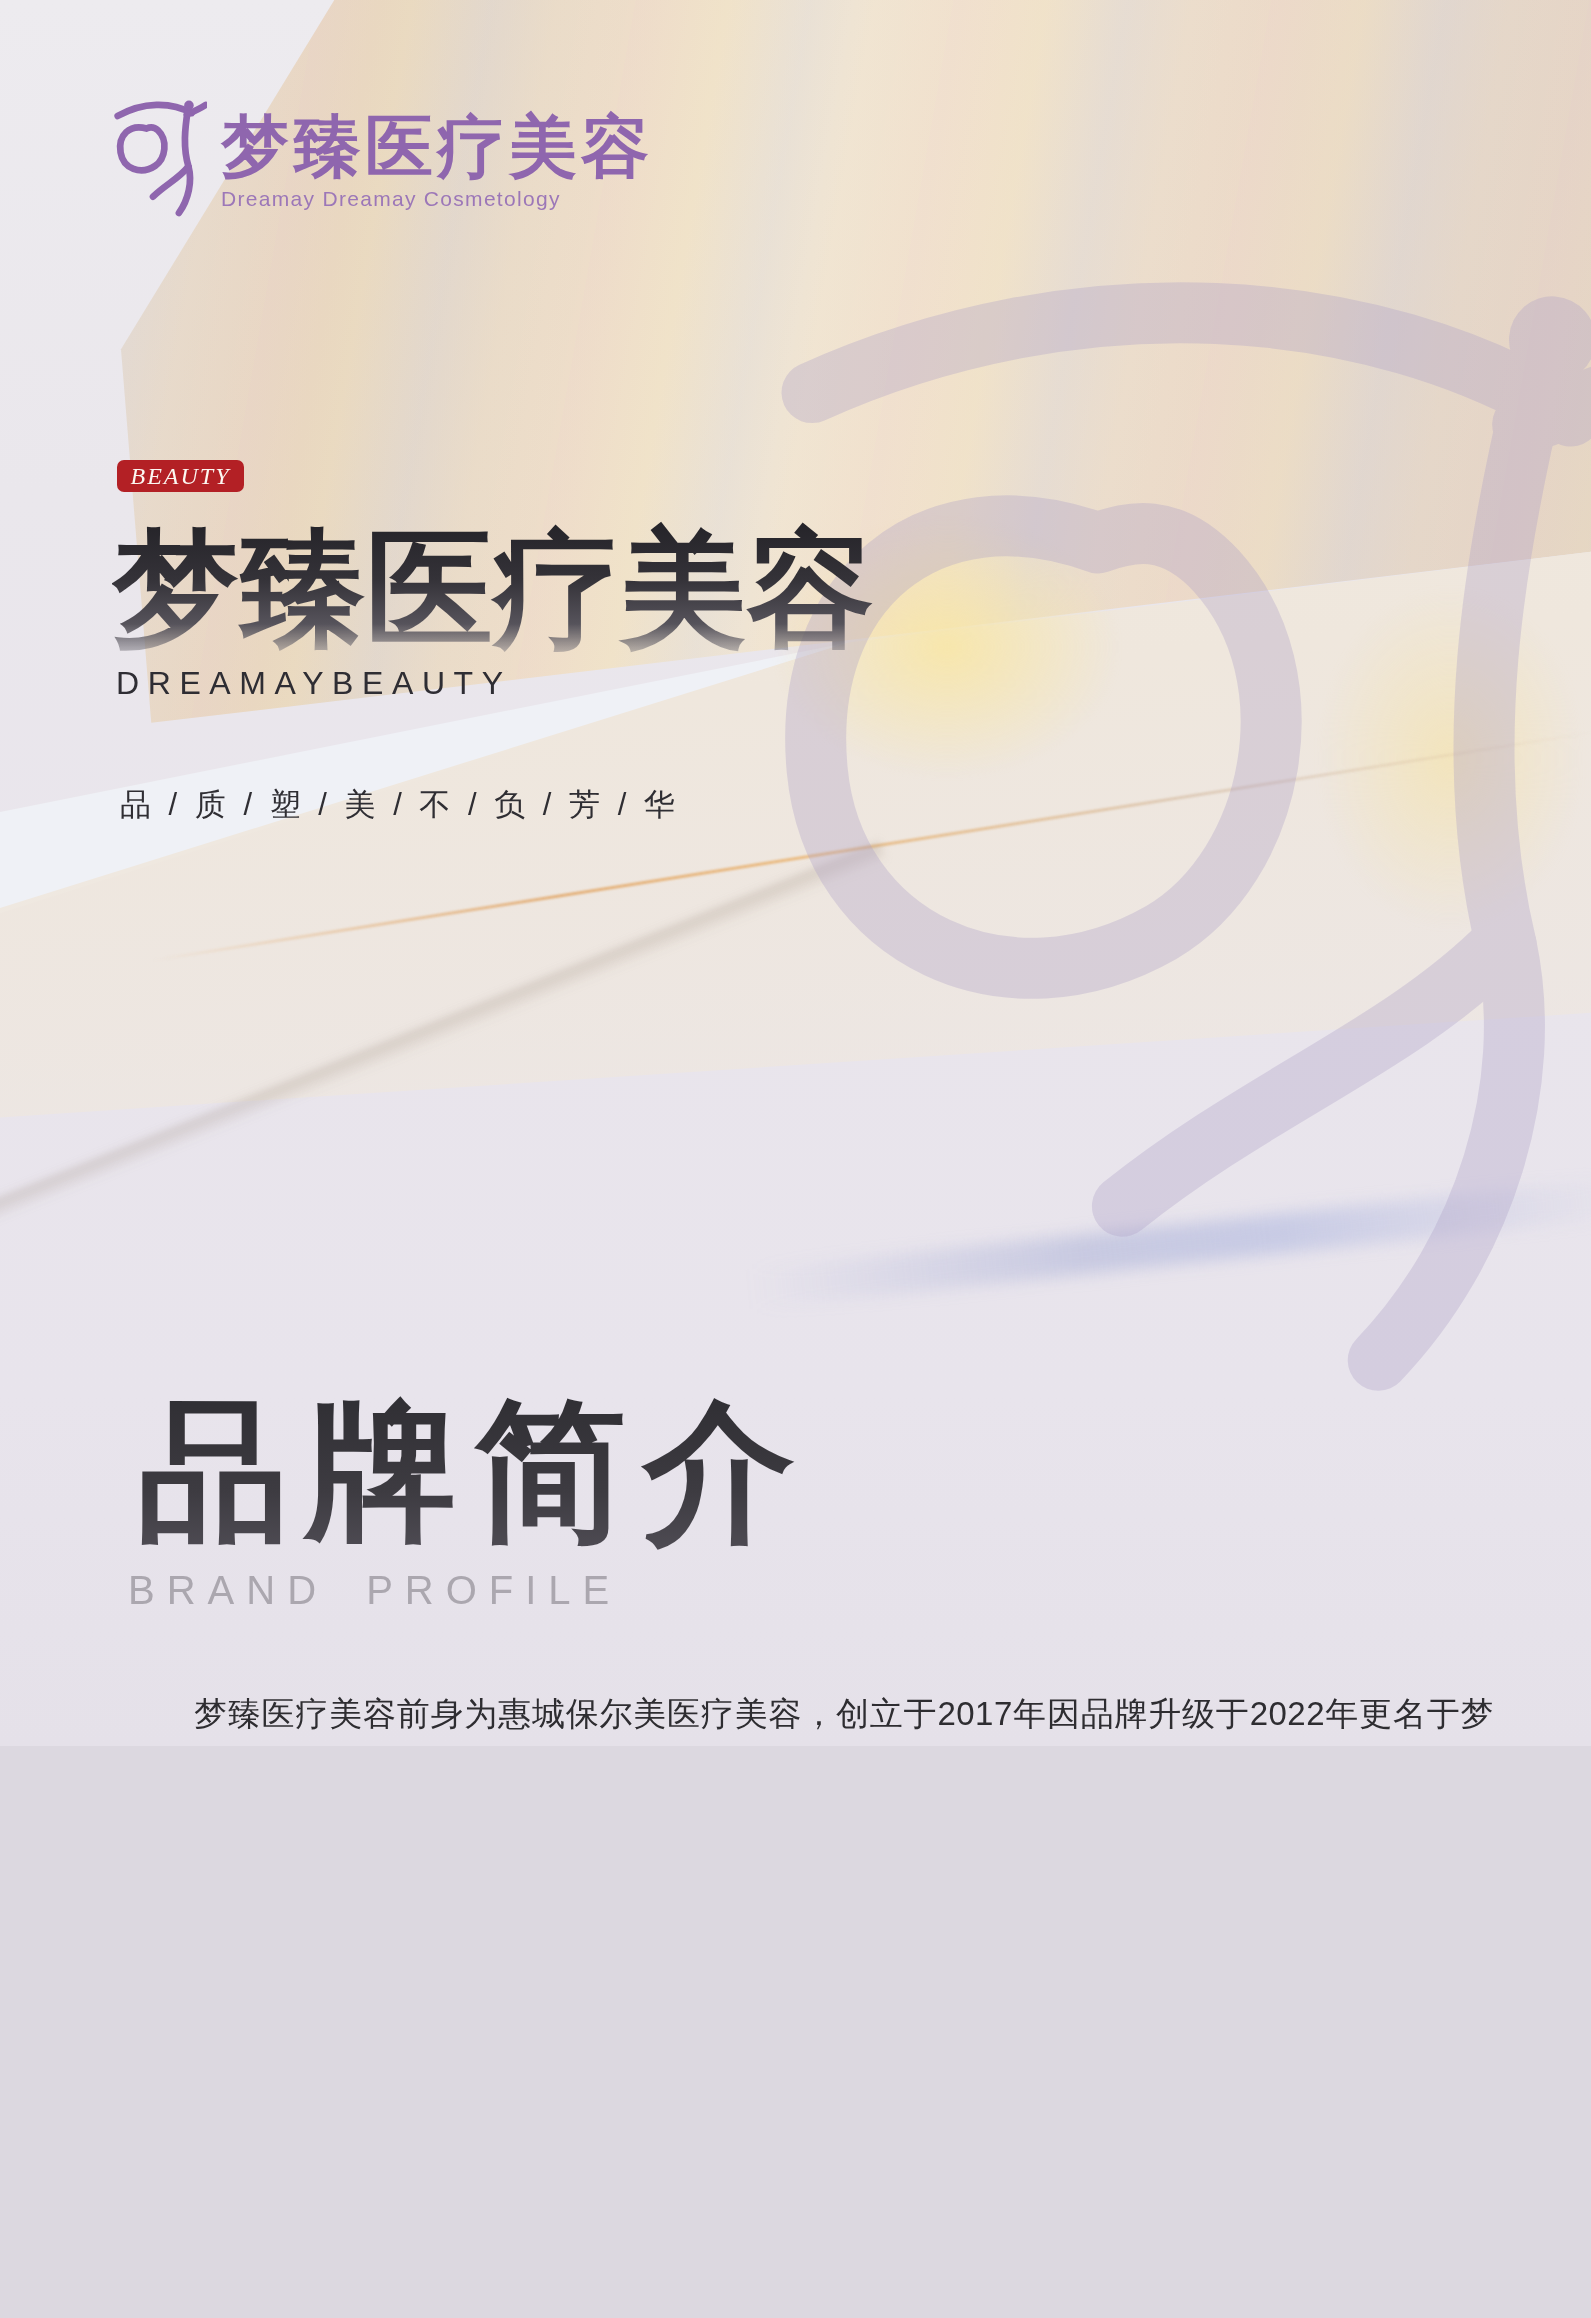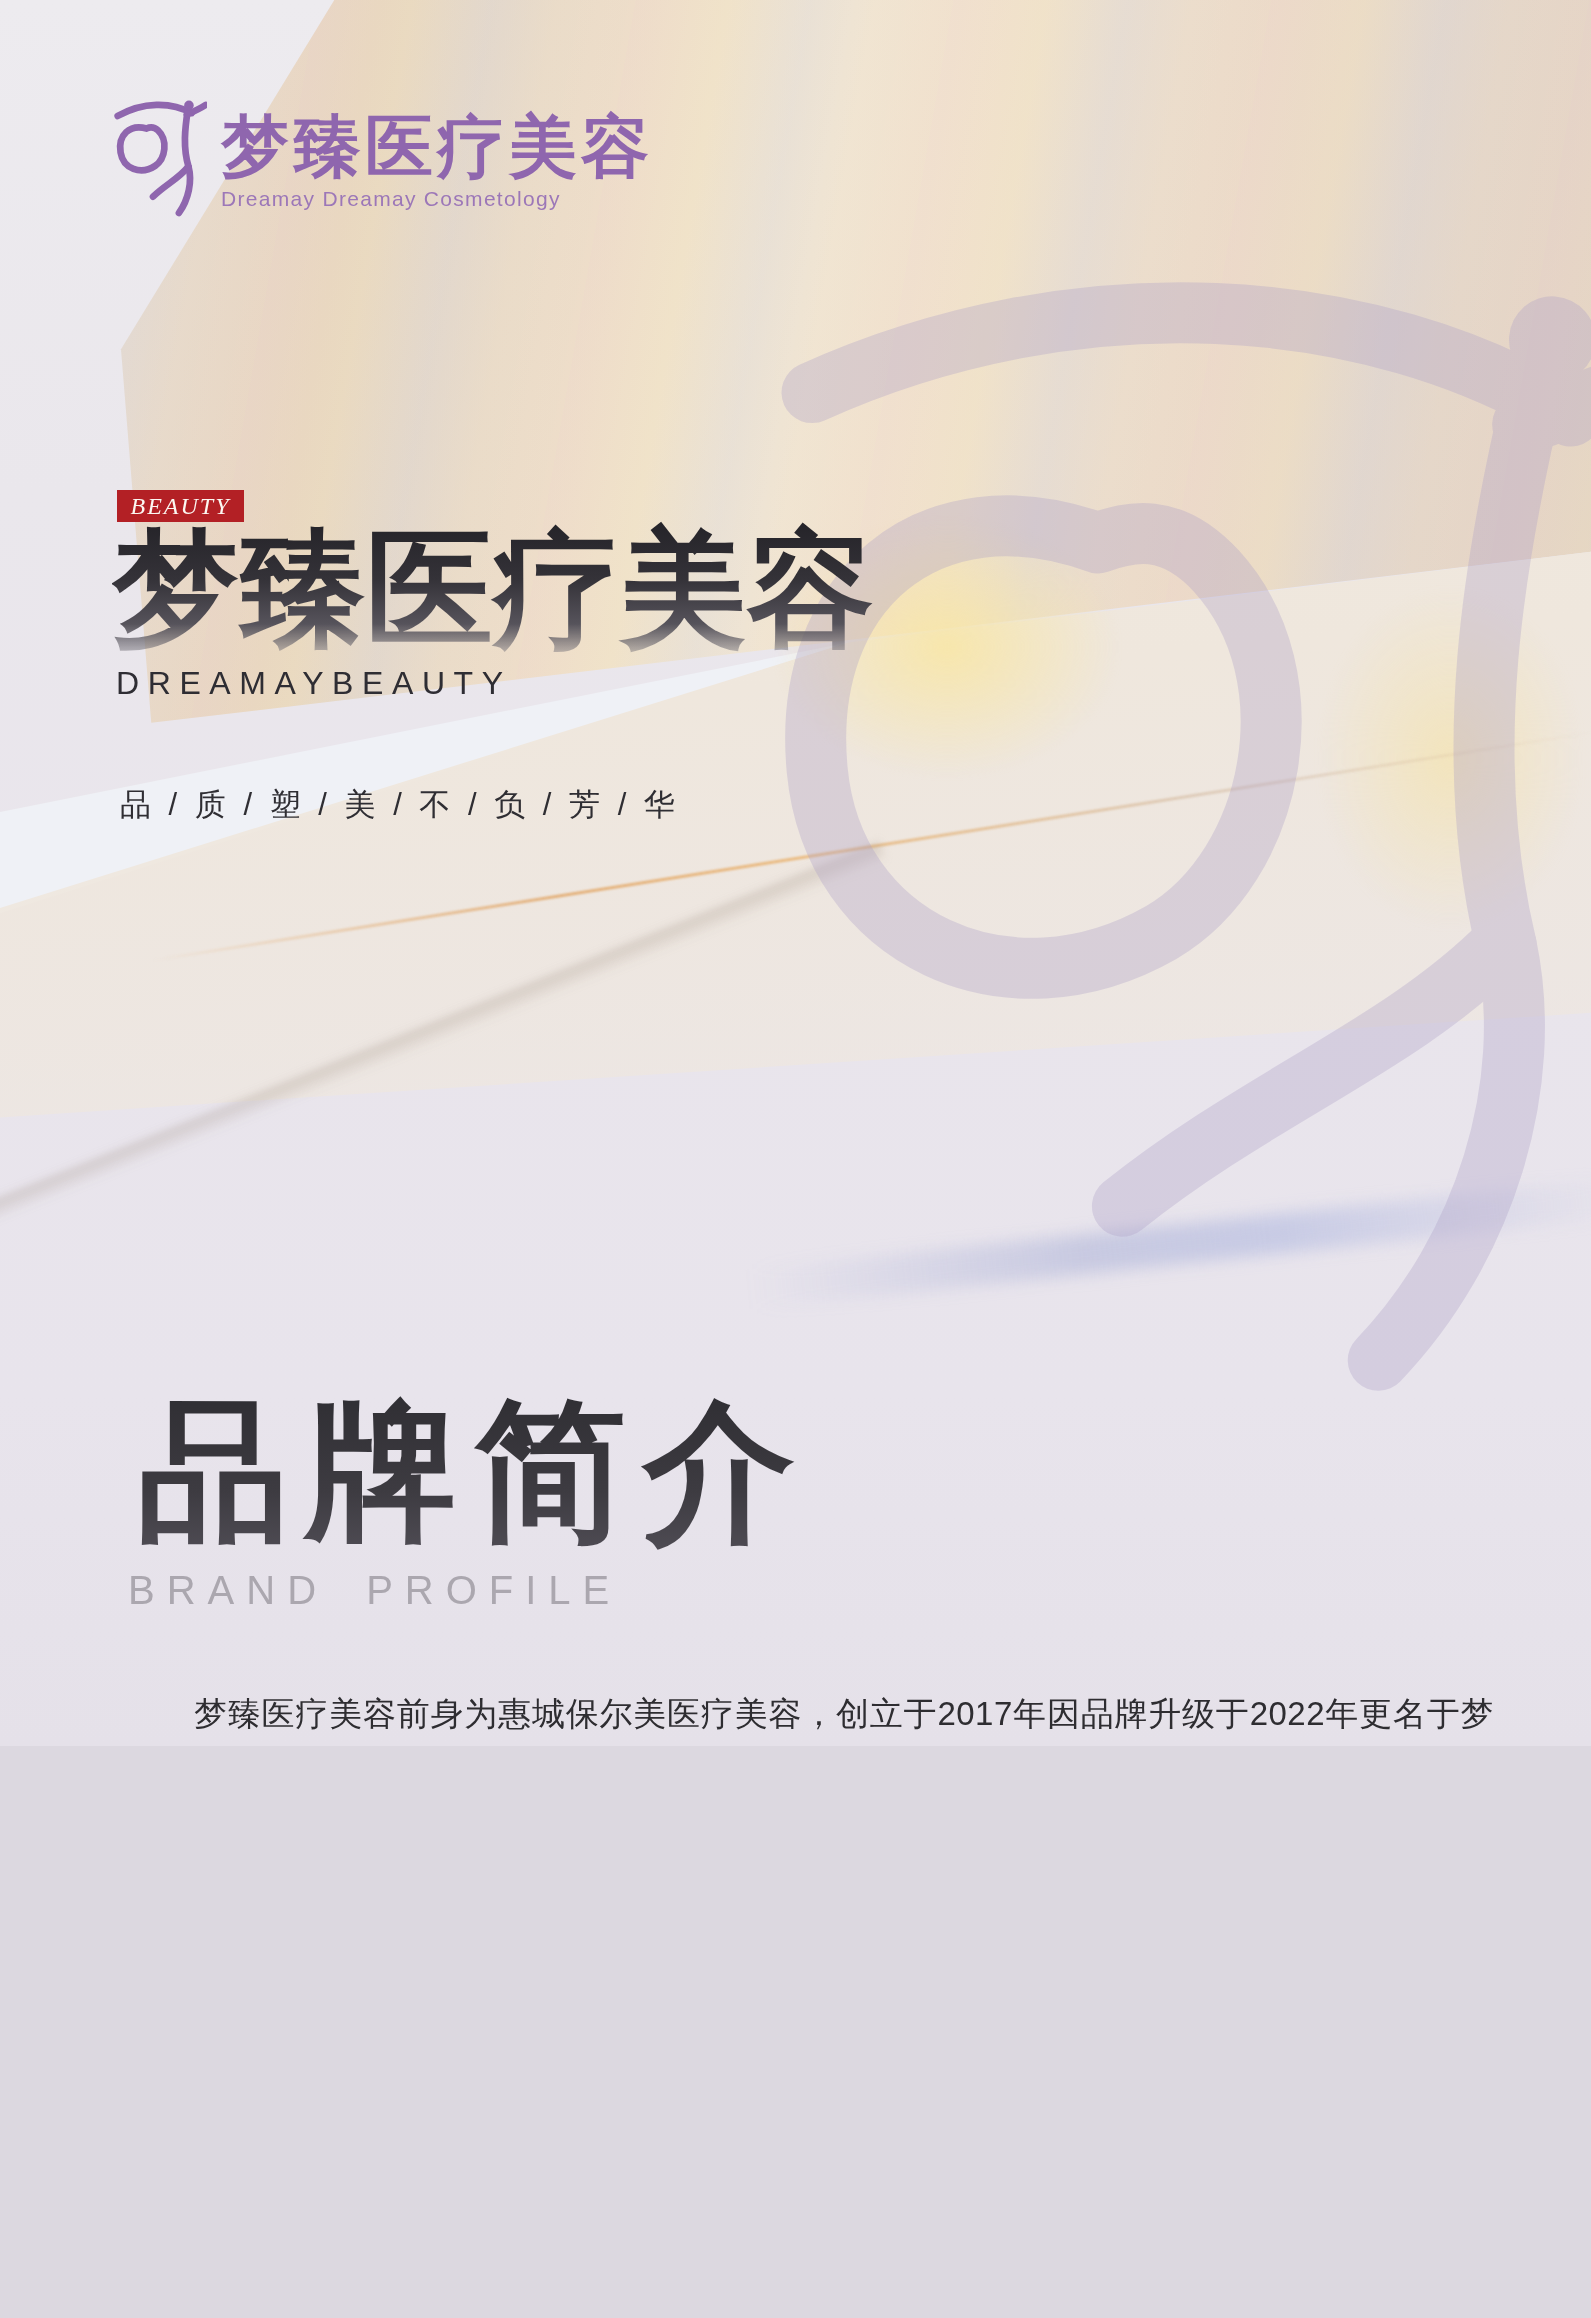--- a/index.html
+++ b/index.html
@@ -60,22 +60,22 @@
   .watermark{position:absolute;left:723px;top:141px;width:985px;height:1389px;opacity:.32;transform:rotate(4deg);pointer-events:none;}
   .watermark svg{width:100%;height:100%;}
   
   .logo-row{position:absolute;left:111px;top:91px;display:flex;align-items:flex-start;}
   .logo-icon{width:96px;height:135px;flex:0 0 auto;}
   .logo-text-block{margin-left:14px;padding-top:21px;}
   .logo-cn{font-family:"Liberation Sans","DejaVu Sans",sans-serif;font-weight:700;font-size:68px;line-height:1;color:#8F66AE;letter-spacing:4px;}
   .logo-en{margin-top:7px;font-size:21px;color:#9C77B8;letter-spacing:1.3px;font-weight:400;}
   
   .badge-beauty{
-    position:absolute;left:117px;top:490px;width:127px;height:32px;
-    background:#B32025;display:flex;align-items:center;justify-content:center;
+    position:absolute;left:117px;top:460px;width:127px;height:32px;
+    background:#B32025;display:flex;align-items:center;justify-content:center;border-radius:7px;
   }
   .badge-beauty span{
     font-family:"Liberation Serif","DejaVu Serif",serif;font-style:italic;
     color:#FCF7F2;font-size:24px;letter-spacing:2px;
   }
   .hero-title{
     position:absolute;left:112px;top:516px;width:788px;
     font-family:"Liberation Serif","DejaVu Serif",serif;font-weight:700;
     font-size:127px;line-height:1.18;letter-spacing:0px;
     background-image:linear-gradient(180deg,#232227 0%,#343238 42%,#56535b 72%,rgba(165,162,170,0.30) 97%);

